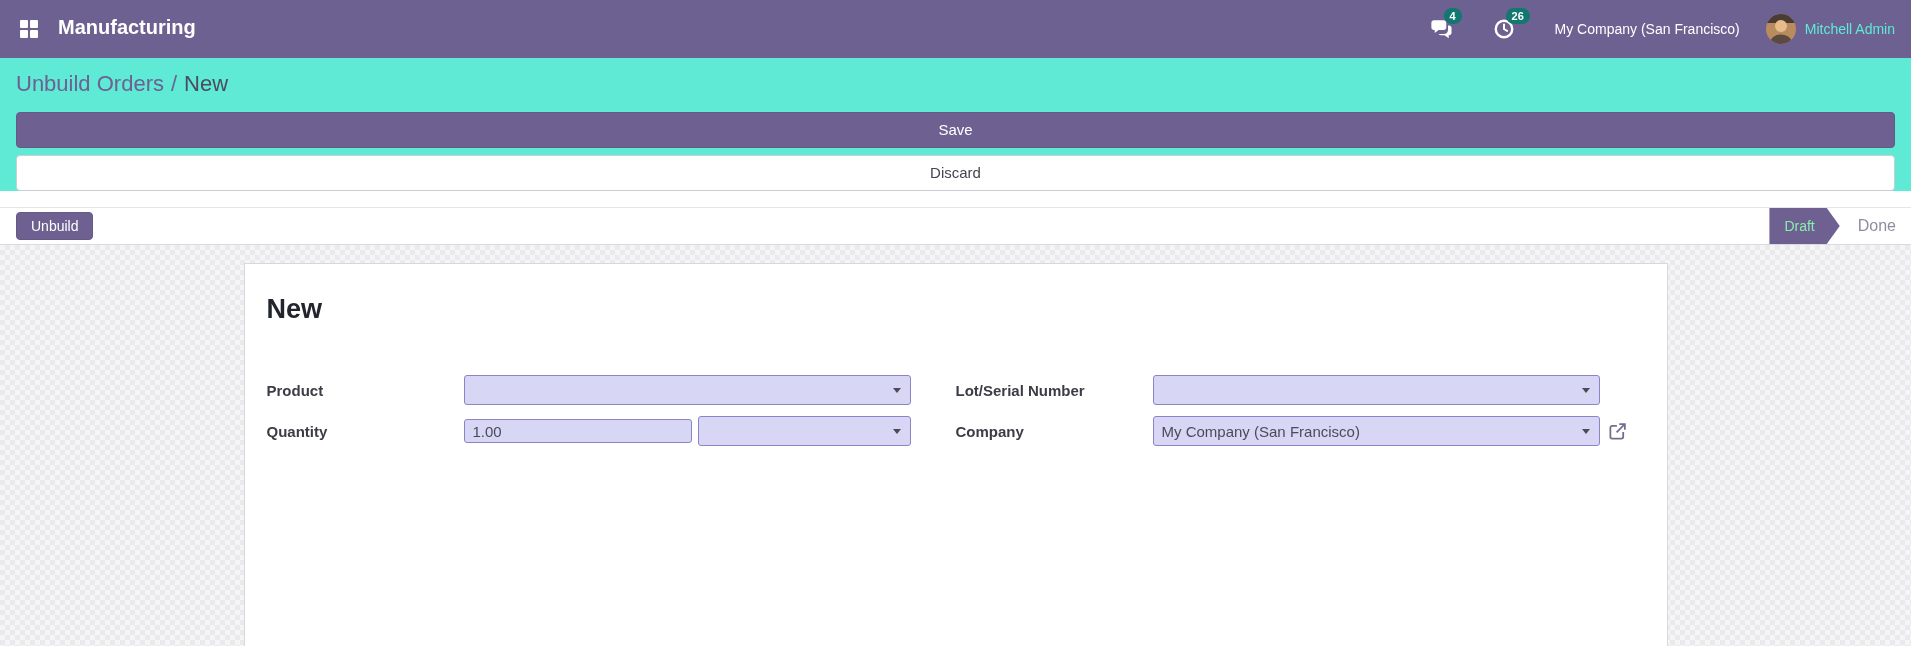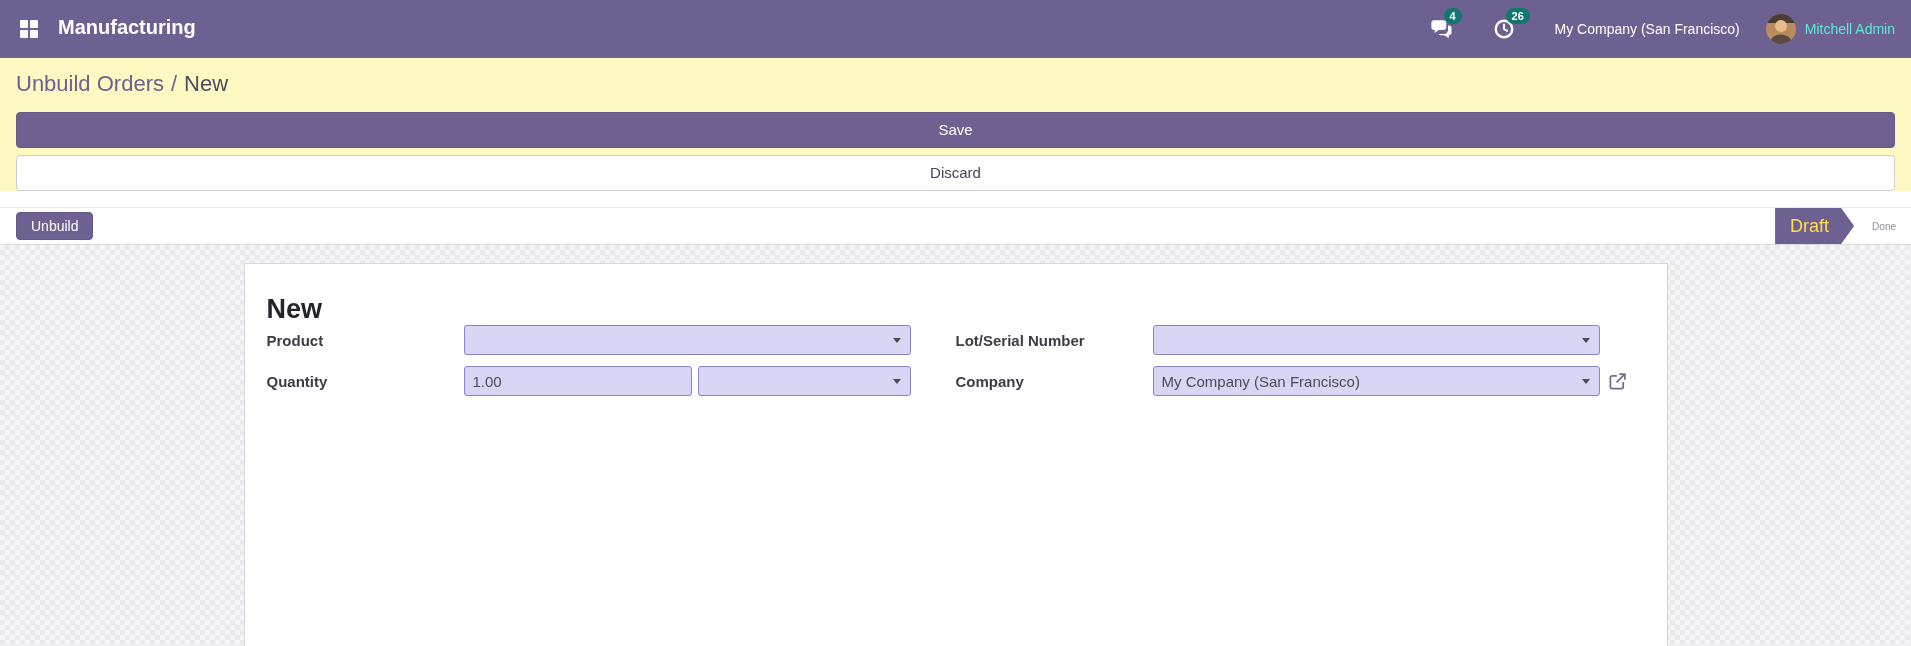--- a/index.html
+++ b/index.html
@@ -26,21 +26,21 @@
   .nav-badge {
     position:absolute; top:-6px; left:13px;
     background:#12776f; color:#fff; font-size:11px; font-weight:700;
     padding:2.5px 6px; border-radius:10px; line-height:1;
   }
   .company-link { color:#fff; font-size:14px; text-decoration:none; cursor:pointer; }
   .user-menu { display:flex; align-items:center; gap:9px; color:#5eead4; font-size:14px; cursor:pointer; }
   .avatar { width:30px; height:30px; border-radius:50%; overflow:hidden; display:block; }
 
   
-  .control-panel { background:#fef9c3; padding:13px 16px 0; }
+  .control-panel { background:#5eead4; padding:13px 16px 0; }
   .breadcrumb { font-size:22px; color:#6d6192; }
   .breadcrumb a { color:#6d6192; text-decoration:none; cursor:pointer; }
   .breadcrumb .sep { margin:0 7px; }
   .breadcrumb .current { color:#4c4c60; }
   .cp-buttons { margin:15px 0 16px; display:flex; gap:7px;flex-direction:column; }
   .btn {
     font-size:15px; border-radius:4px; padding:8px 15px;
     border:1px solid transparent; cursor:pointer; font-family:inherit; line-height:1.2;
   }
   .btn-primary { background:#6e6192; color:#fff; border-color:#655a86; }
@@ -50,63 +50,63 @@
   .statusbar {
     height:38px; background:#fff;
     border-top:1px solid #e4e4e9; border-bottom:1px solid #dadade;
     display:flex; align-items:center; justify-content:space-between;
     padding-left:16px;
   }
   .btn-sm { font-size:14px; padding:5px 14px; }
   .status-right { display:flex; align-items:center; height:100%; }
   .status-arrow {
     height:100%; display:flex; align-items:center;
-    background:#6e6192; color:#fde047; font-size:18px;
+    background:#6e6192; color:#86efac; font-size:14px;
     padding:0 25px 0 15px; cursor:pointer;
     clip-path:polygon(0 0, calc(100% - 13px) 0, 100% 50%, calc(100% - 13px) 100%, 0 100%);
   }
-  .status-plain { color:#8d8da0; font-size:10px; margin:0 15px 0 18px; cursor:pointer; }
+  .status-plain { color:#8d8da0; font-size:16px; margin:0 15px 0 18px; cursor:pointer; }
 
   
   .content {
     height:441px;
     background-color:#f5f5f6;
     background-image:
       linear-gradient(45deg,#eaeaee 25%,transparent 25%,transparent 75%,#eaeaee 75%),
       linear-gradient(45deg,#eaeaee 25%,transparent 25%,transparent 75%,#eaeaee 75%);
     background-size:10px 10px;
     background-position:0 0,5px 5px;
   }
   .sheet {
     width:1424px; height:411px; margin:0 auto; position:relative; top:18px;
     background:#fff; border:1px solid #d8d8dc;
   }
   .record-title { margin:29px 0 0 22px; font-size:27px; font-weight:700; color:#23252e; line-height:1.2; }
   .form-grid {
     display:grid; grid-template-columns:644px 1fr; column-gap:45px;
-    padding:0 22px; 
+    padding:0 22px; margin-top:50px;
   }
   .frow { display:flex; align-items:center; margin-bottom:11px; min-height:30px; }
   .frow label { width:197px; flex:none; font-size:15px; font-weight:700; color:#3c3c46; }
   .fzone { width:447px; flex:none; display:flex; align-items:center; gap:6px; }
   .m2o {
     position:relative; height:30px; flex:1;
     background:#d7d6f5; border:1px solid #8b85c8; border-radius:3px;
     display:flex; align-items:center; padding:0 24px 0 8px;
     font-size:15px; color:#4b4b58; cursor:pointer;
   }
   .caret {
     position:absolute; right:9px; top:12px; width:0; height:0;
     border-left:4px solid transparent; border-right:4px solid transparent;
     border-top:5px solid #4b4b55;
   }
   .m2o.disabled { background:#fff; border-color:#cfcfd6; cursor:default; }
   .m2o.disabled .caret { border-top-color:#bdbdc8; }
   .qty-input {
-    width:228px; flex:none; height:30px;
+    width:228px; flex:none; height:24px;
     background:#d7d6f5; border:1px solid #8b85c8; border-radius:3px;
     padding:0 8px; font-size:15px; color:#4b4b58; font-family:inherit;
   }
   .uom { width:213px; flex:none; }
   .ext-link { margin-left:8px; display:flex; cursor:pointer; }
 </style>
 </head>
 <body>
 
 <nav class="navbar">

